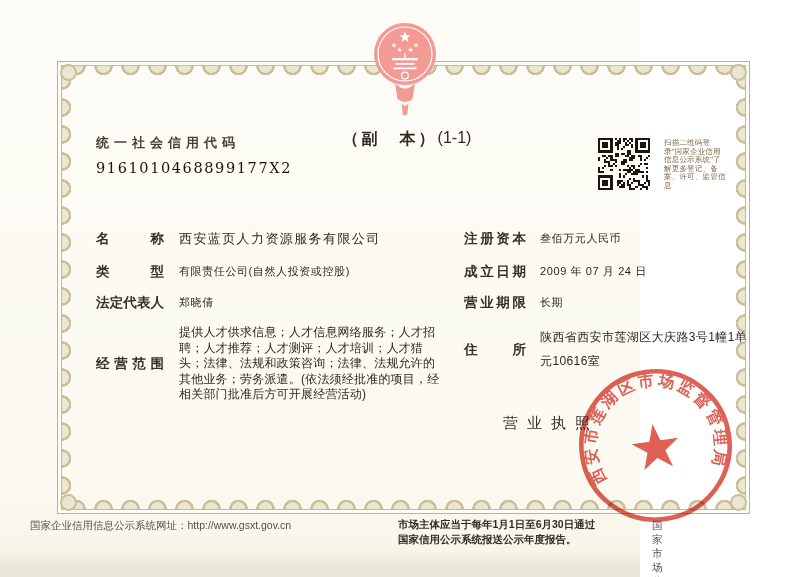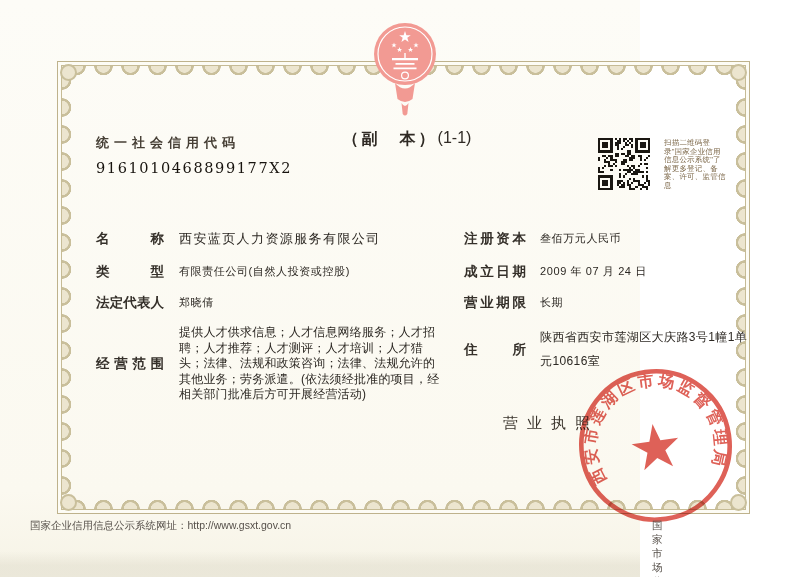--- a/index.html
+++ b/index.html
@@ -343,17 +343,19 @@
       </defs>
       <text font-size="15.5" fill="#d9453a" letter-spacing="3" font-family="Liberation Sans, sans-serif" font-weight="bold">
         <textPath href="#sealArc" startOffset="2">西安市莲湖区市场监督管理局</textPath>
       </text>
     </g>
   </svg>
 
 
   <div class="f-left">国家企业信用信息公示系统网址：http://www.gsxt.gov.cn</div>
   <div class="f-mid">
+    <div>市场主体应当于每年1月1日至6月30日通过</div>
+    <div>国家信用公示系统报送公示年度报告。</div>
   </div>
   <div class="f-right">国家市场监督管理总局监制</div>
 
   <div class="bottom-shade"></div>
 </div>
 
 </body></html>

